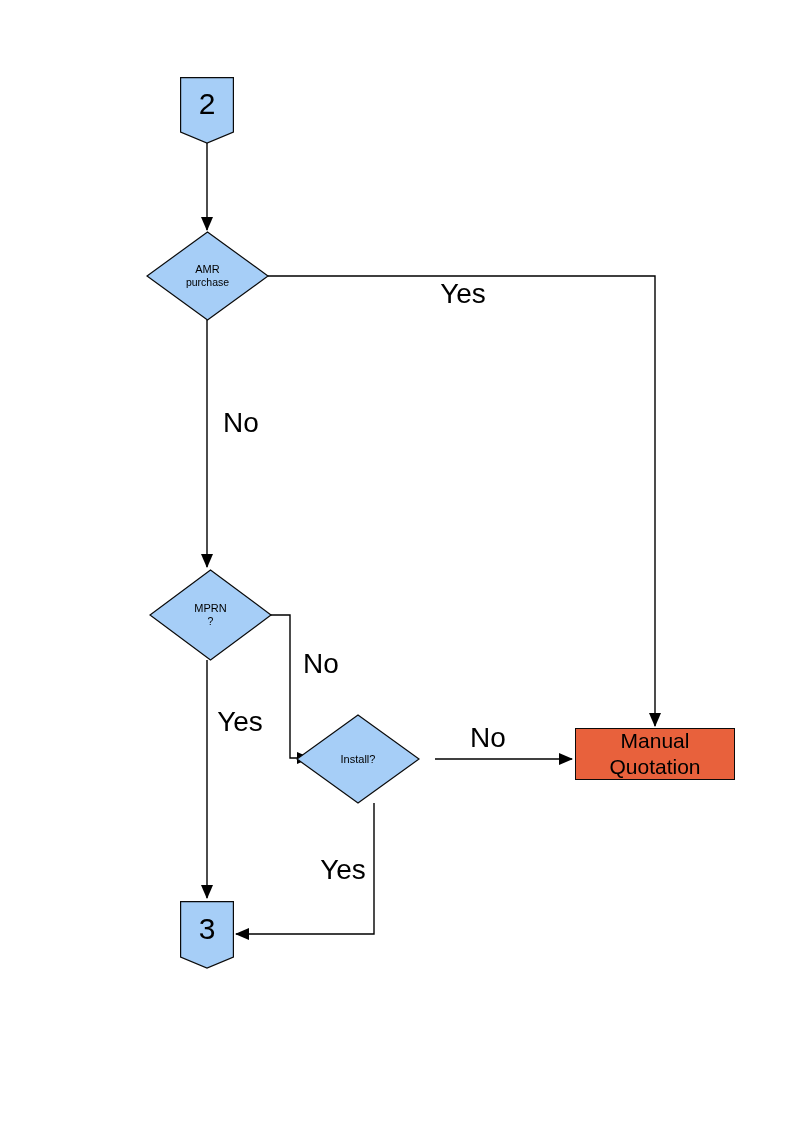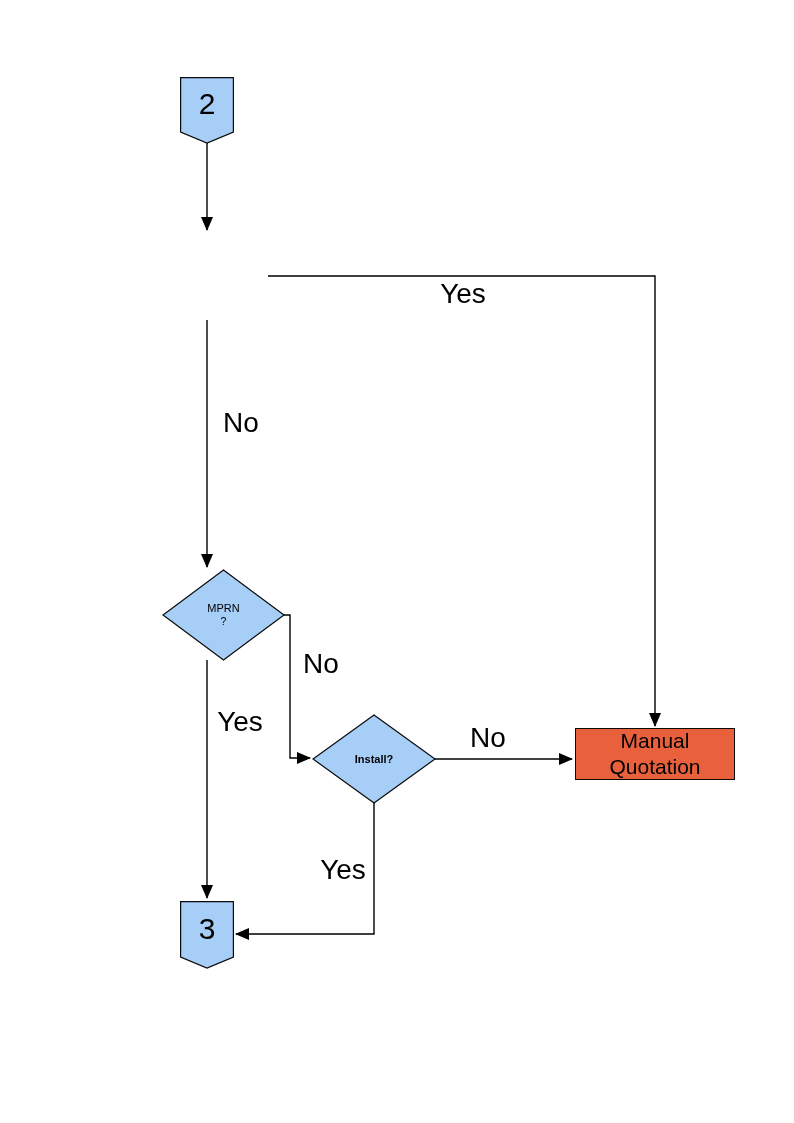--- a/index.html
+++ b/index.html
@@ -91,32 +91,41 @@
 
   <div class="node offpage" style="left:180px; top:77px; width:54px; height:67px;">
     <svg width="54" height="67" viewBox="0 0 54 67">
       <polygon class="shape-poly" points="0.6,0.6 53.4,0.6 53.4,55 27,66 0.6,55"></polygon>
     </svg>
     <div class="node-text">
       <span>2</span>
     </div>
   </div>
 
+  <div class="node decision" style="left:146px; top:231px; width:123px; height:90px;">
+    <svg width="123" height="90" viewBox="0 0 123 90">
+      <polygon class="shape-poly" points="61.5,1 122,45 61.5,89 1,45"></polygon>
+    </svg>
+    <div class="node-text">
+      <span class="line1">AMR</span>
+      <span class="line2">purchase</span>
+    </div>
+  </div>
 
-  <div class="node decision" style="left:162px; top:569px; width:123px; height:92px;">
+  <div class="node decision" style="left:149px; top:569px; width:123px; height:92px;">
     <svg width="123" height="92" viewBox="0 0 123 92">
       <polygon class="shape-poly" points="61.5,1 122,46 61.5,91 1,46"></polygon>
     </svg>
     <div class="node-text">
       <span class="line1">MPRN</span>
       <span class="line2">?</span>
     </div>
   </div>
 
-  <div class="node decision" style="left:312px; top:714px; width:124px; height:90px;font-weight:bold;">
+  <div class="node decision" style="left:296px; top:714px; width:124px; height:90px;">
     <svg width="124" height="90" viewBox="0 0 124 90">
       <polygon class="shape-poly" points="62,1 123,45 62,89 1,45"></polygon>
     </svg>
     <div class="node-text">
       <span class="single">Install?</span>
     </div>
   </div>
 
   <div class="process">
     <span>Manual</span>

